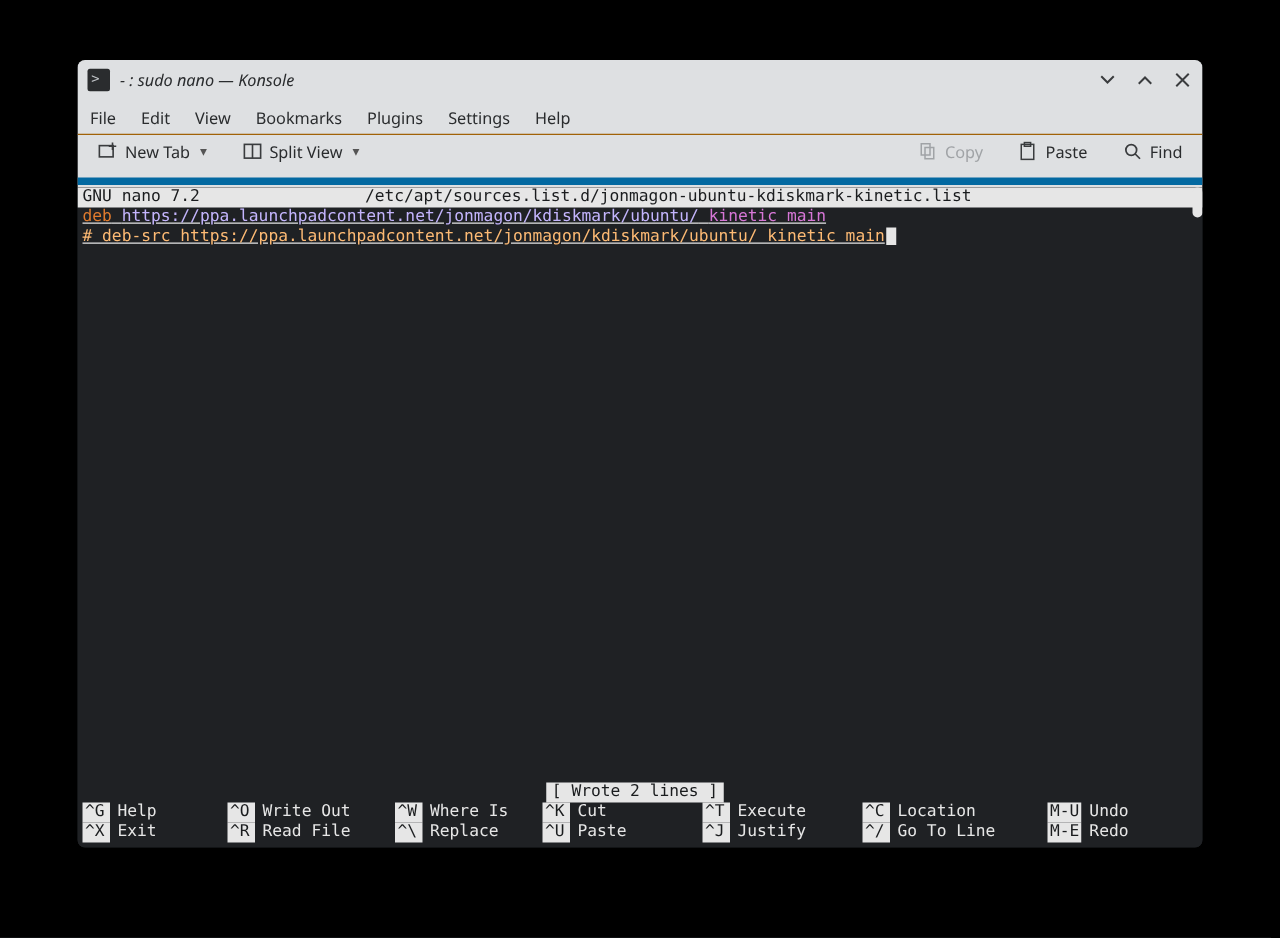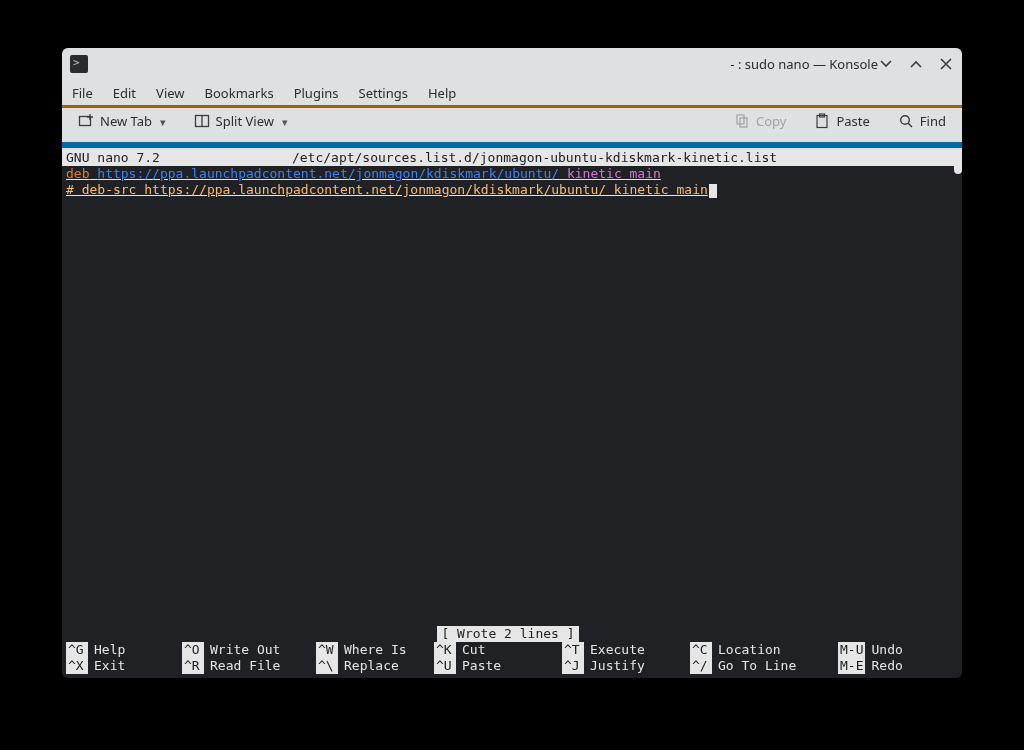--- a/index.html
+++ b/index.html
@@ -38,31 +38,31 @@
     background: #2a2c2e;
     border-radius: 2px;
     margin-right: 8px;
     position: relative;
   }
   .titlebar .app-icon::after{
     content:">";
     position:absolute; left:3px; top:1px;
     color:#c0c4c8; font-size:11px; font-family:monospace;
   }
-  .titlebar .title { flex:1; text-align:right; font-size:13px; color:#2a2c2e;}
+  .titlebar .title { flex:1; text-align:left; font-size:13px; color:#2a2c2e;font-style:italic;}
   .titlebar .win-controls { display:flex; gap:14px; align-items:center; margin-left:auto;}
   .titlebar .win-btn { width:16px; height:16px; display:flex; align-items:center; justify-content:center; color:#3a3c3e; cursor:pointer;}
   .menubar {
     background: #dee0e2;
     height: 28px;
     display:flex; align-items:center;
     padding: 0 10px;
     gap: 20px;
     color:#2a2c2e;
-    border-bottom: 3px solid #a16207;
+    border-bottom: 1px solid #a16207;
   }
   .menubar span { cursor:pointer; }
   .toolbar {
     background:#dee0e2;
     height: 40px;
     display:flex; align-items:flex-start;
     padding: 0 10px;
     gap:16px;
     color:#2a2c2e;
     border-bottom:6px solid #0369a1;
@@ -94,21 +94,21 @@
   .nano-header{
     background:#e6e6e6; color:#1a1c1e;
     height:16px;
     padding:0 4px;
     display:flex;
     white-space: pre;
   }
   .nano-header .fname { margin-left: 132px;}
   .line { padding:0 4px; white-space:pre; }
   .c-orange{ color:#e07b2e;}
-  .c-green { color:#3b82f6;}
+  .c-green { color:#c4b5fd;}
   .c-mag   { color:#d777d7;text-align:right;}
   .c-cyan  { color:#fdba74;}
   .cursor-block{
     display:inline-block; width:8px; height:14px;
     background:#e6e6e6; vertical-align:middle; margin-left:1px;
   }
   .nano-footer{
     position:absolute;
     left:0; right:8px; bottom:4px;
   }

